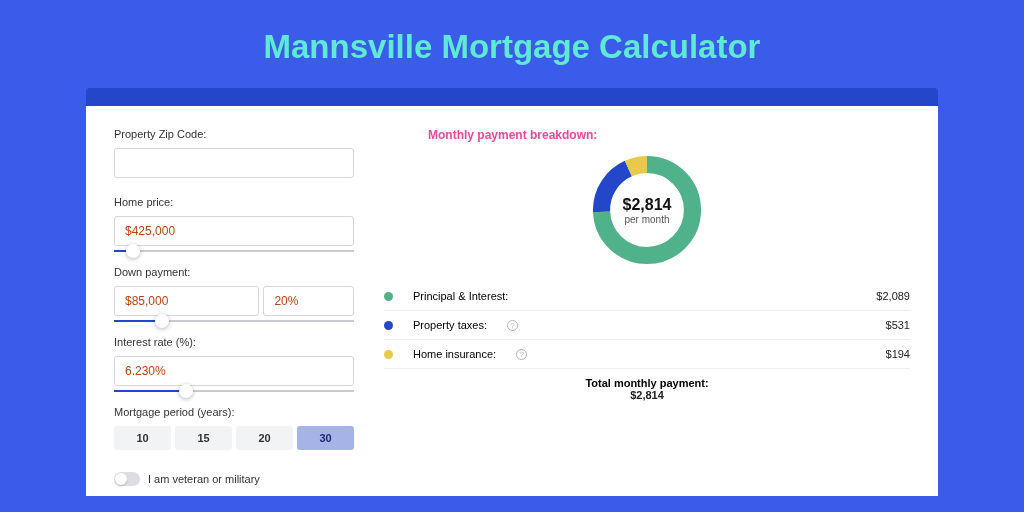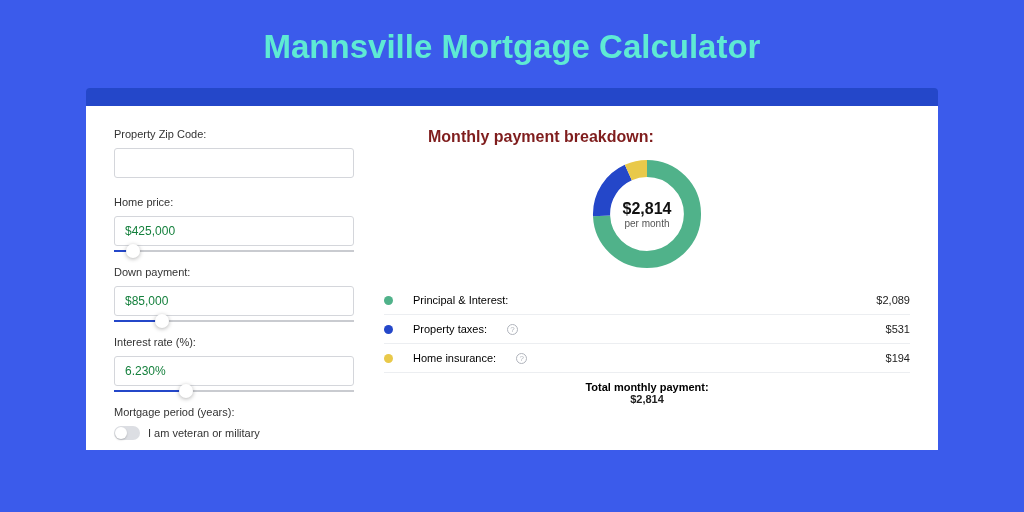--- a/index.html
+++ b/index.html
@@ -38,21 +38,21 @@
       margin-bottom: 8px;
     }
     .field-input {
       display: block;
       width: 100%;
       border: 1px solid #d4d6db;
       border-radius: 3px;
       height: 30px;
       padding: 0 10px;
       font-size: 12px;
-      color: #15803d;
+      color: #c2410c;
       margin-bottom: 4px;
     }
     .slider-track {
       position: relative;
       height: 2px;
       background: #c9cbd0;
       margin-bottom: 14px;
     }
     .slider-fill {
       position: absolute;
@@ -98,21 +98,21 @@
     .toggle::after {
       content: "";
       position: absolute;
       left: 1px; top: 1px;
       width: 12px; height: 12px;
       background: #fff;
       border-radius: 50%;
       box-shadow: 0 1px 2px rgba(0,0,0,0.2);
     }
     .toggle-label { font-size: 11px; color: #333; }
-    .section-title { font-size: 16px; font-weight: 700; color: #7f1d1d; margin-bottom: 4px; padding-left: 44px; }
+    .section-title { font-size: 12px; font-weight: 700; color: #ec4899; margin-bottom: 4px; padding-left: 44px; }
     .donut-wrap { display: flex; justify-content: center; padding: 4px 0 12px 0; }
     .donut { width: 120px; height: 120px; transform: rotate(-90deg); }
     .donut-center {
       position: absolute;
       width: 120px;
       text-align: center;
       transform: rotate(90deg);
     }
     .donut-wrap-inner { position: relative; width: 120px; height: 120px; display: flex; align-items: center; justify-content: center; }
     .donut-center .amt { font-size: 16px; font-weight: 700; color: #111; }
@@ -164,34 +164,41 @@
       <div class="field-label">Home price:</div>
       <input class="field-input" value="$425,000" style="">
       <div class="slider-track">
         <div class="slider-fill" style="width:8%"></div>
         <div class="slider-thumb" style="left:8%"></div>
       </div>
 
       <div class="field-label">Down payment:</div>
       <div class="row">
         <input class="field-input" value="$85,000" style="">
+        <input class="field-input" value="20%" style="">
       </div>
       <div class="slider-track">
         <div class="slider-fill" style="width:20%"></div>
         <div class="slider-thumb" style="left:20%"></div>
       </div>
 
       <div class="field-label">Interest rate (%):</div>
       <input class="field-input" value="6.230%" style="">
       <div class="slider-track">
         <div class="slider-fill" style="width:30%"></div>
         <div class="slider-thumb" style="left:30%"></div>
       </div>
 
       <div class="field-label">Mortgage period (years):</div>
+      <div class="period-group" id="period-group">
+          <button class="period-btn">10</button>
+          <button class="period-btn">15</button>
+          <button class="period-btn">20</button>
+          <button class="period-btn active">30</button>
+        </div>
 
       <div class="toggle-row">
         <div class="toggle"></div>
         <div class="toggle-label">I am veteran or military</div>
       </div>
     </div>
 
     <div class="right-col">
       <div class="section-title">Monthly payment breakdown:</div>
 

